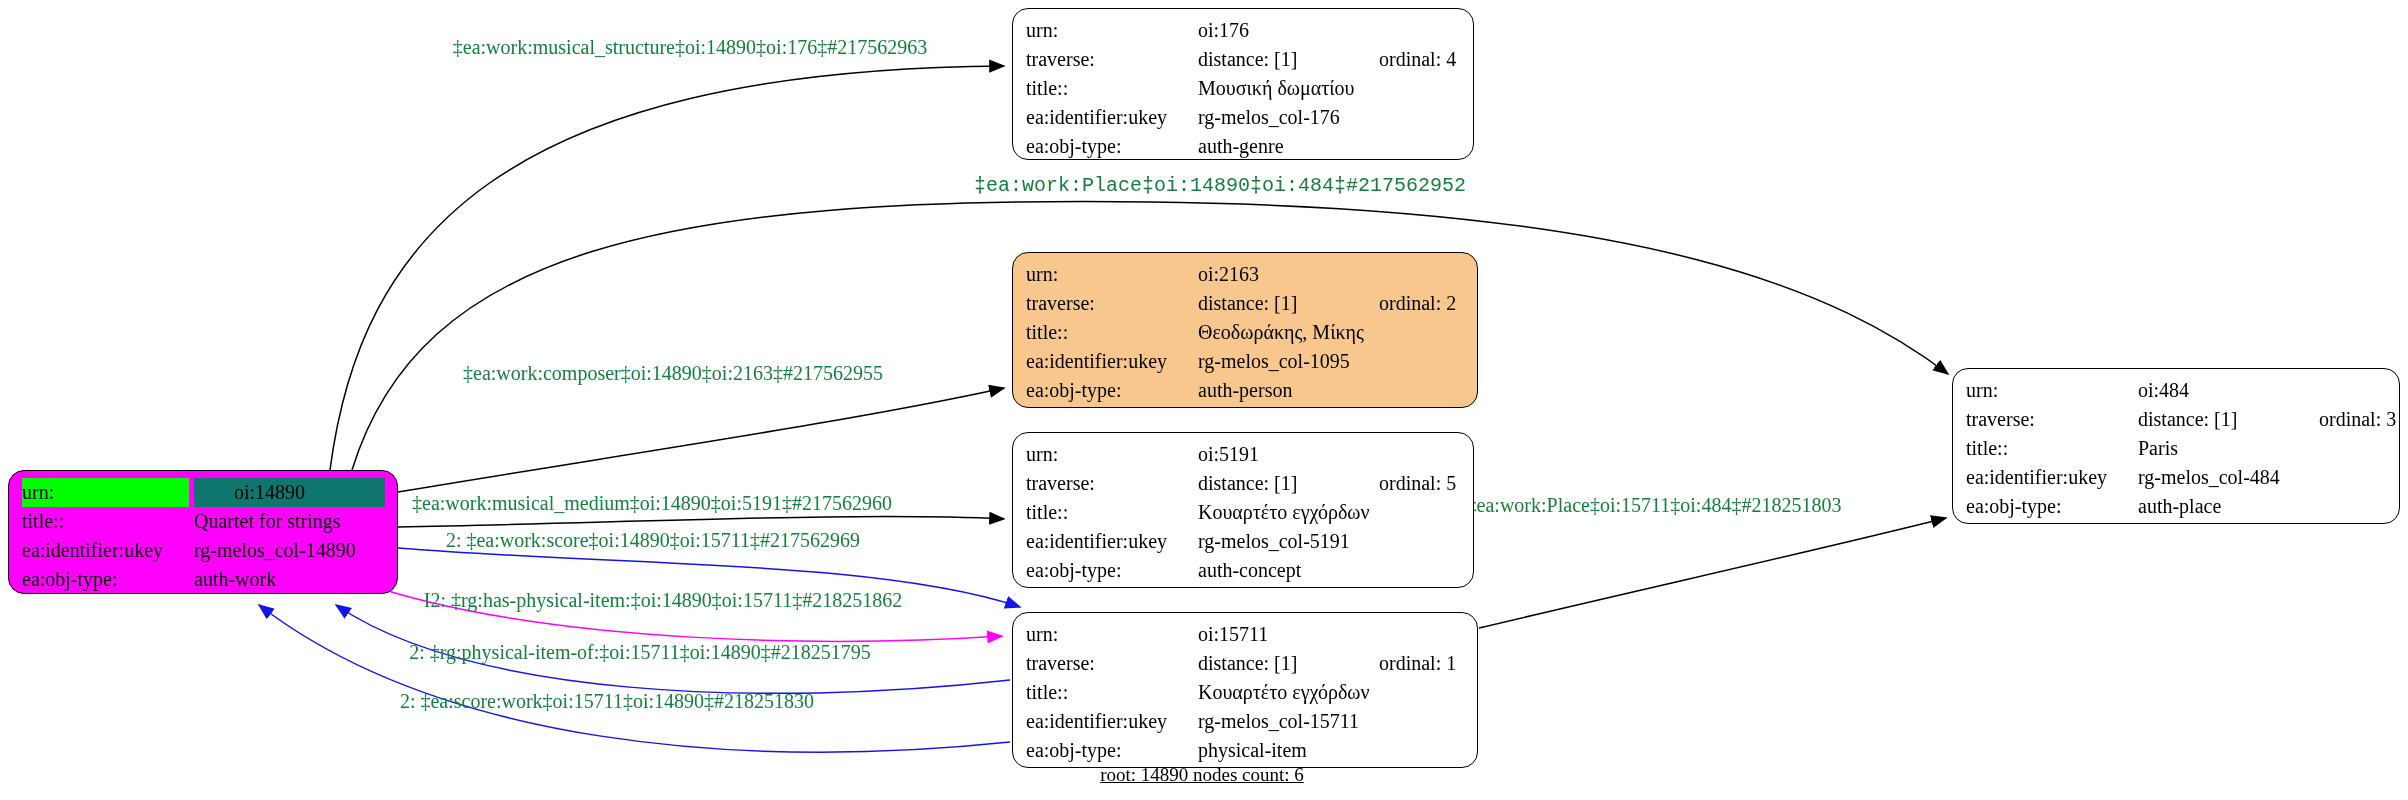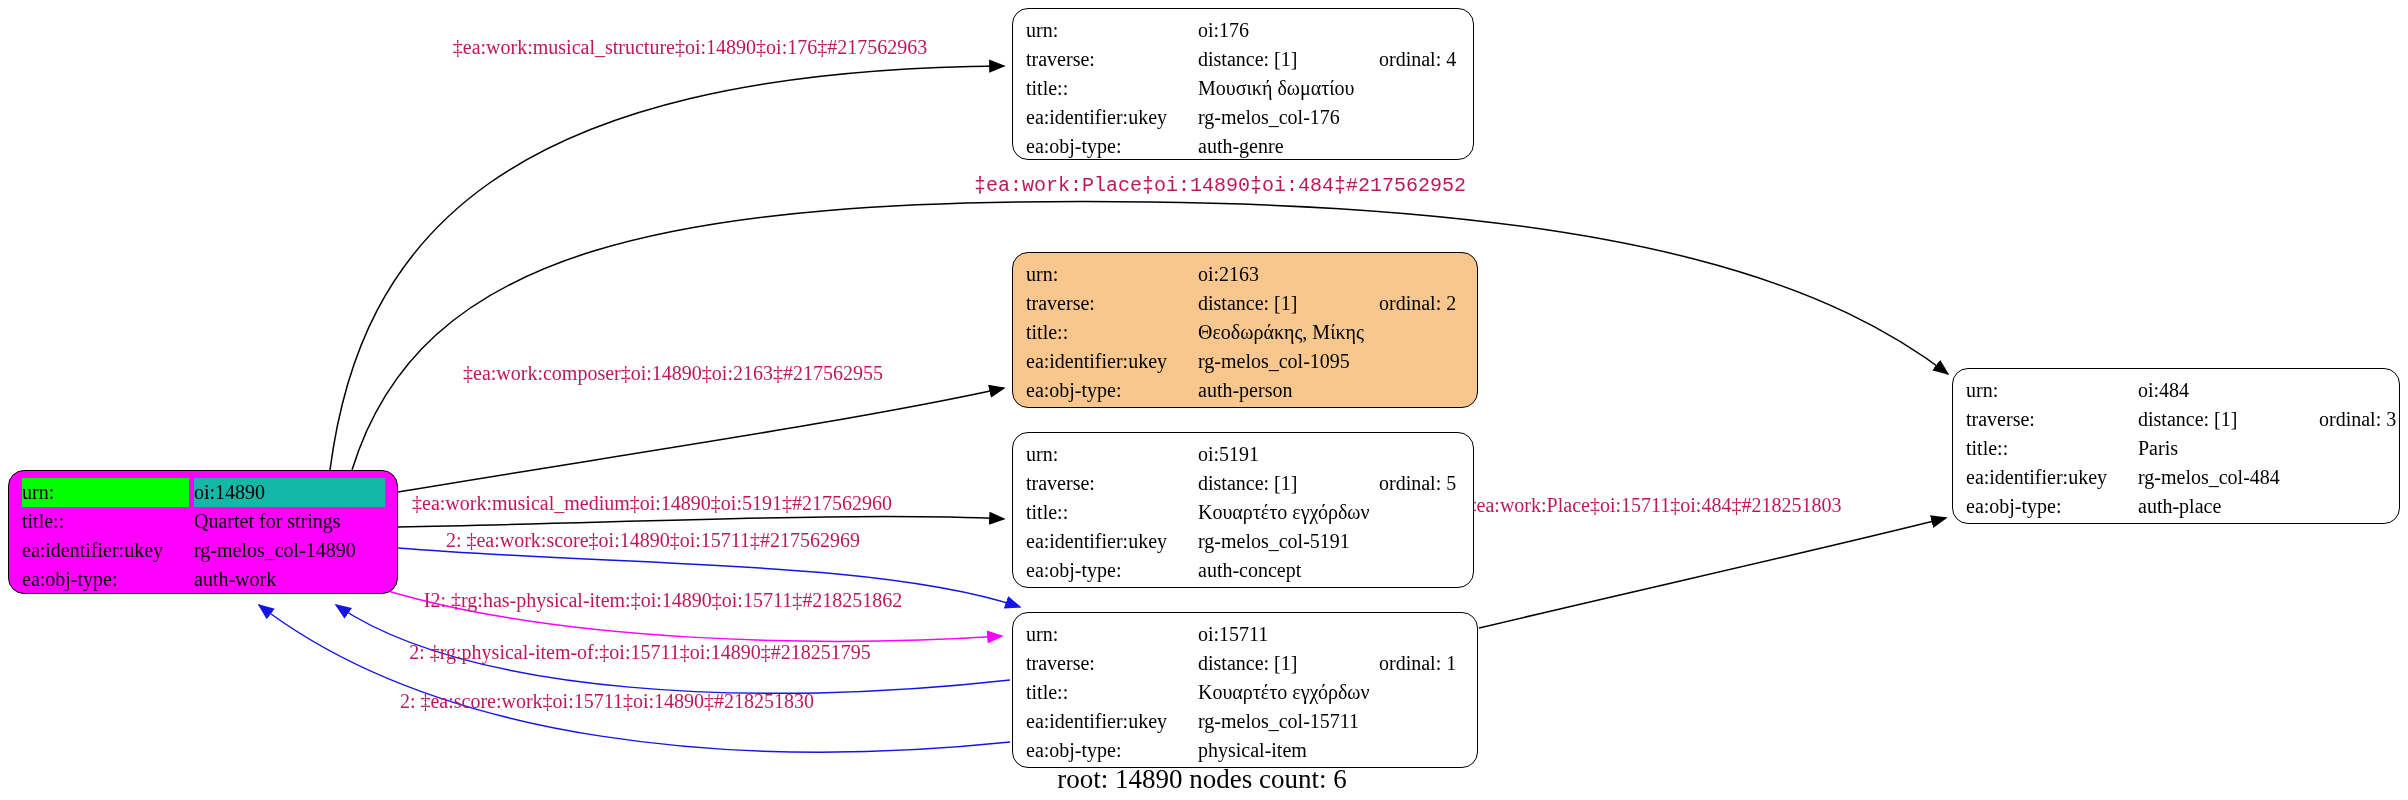--- a/index.html
+++ b/index.html
@@ -15,25 +15,25 @@
     display:flex; flex-direction:column; justify-content:space-evenly;
     background:#fff;
   }
   .row { display:flex; align-items:center; height:29px; font-size:20px; line-height:29px; white-space:nowrap; }
   .row .cell-label { flex:0 0 172px; }
   .row.hl .cell-label { flex-basis:167px; margin-right:5px; }
   .row .cell-value { flex:1 1 auto; position:relative; }
   .row .v2 { position:absolute; left:148px; top:0;margin-left:33px; }
   .edge-label {
     position:absolute; transform:translate(-50%,-50%);
-    font-size:20px; white-space:nowrap; color:#be185d;text-align:center;
+    font-size:20px; white-space:nowrap; color:#15803d;text-align:center;
   }
   #caption {
     position:absolute; transform:translateX(-50%);
-    font-size:27px; white-space:nowrap;
+    font-size:19px; white-space:nowrap;text-decoration:underline;
   }
 </style>
 </head>
 <body>
 
 <div id="graph">
   <svg id="edge-layer" viewBox="0 0 2408 800" xmlns="http://www.w3.org/2000/svg">
     <defs>
         <marker id="arrow-black" viewBox="0 0 10 8" refX="9" refY="4" markerWidth="11" markerHeight="9" orient="auto">
           <path d="M0,0 L10,4 L0,8 z" fill="#000000"></path>
@@ -61,21 +61,21 @@
     <div class="edge-label" style="left: 673px; top: 373px;">‡ea:work:composer‡oi:14890‡oi:2163‡#217562955</div>
     <div class="edge-label" style="left: 652px; top: 503px;">‡ea:work:musical_medium‡oi:14890‡oi:5191‡#217562960</div>
     <div class="edge-label" style="left: 653px; top: 540px;">2: ‡ea:work:score‡oi:14890‡oi:15711‡#217562969</div>
     <div class="edge-label" style="left: 639px; top: 600px; margin-left: 24px;">I2: ‡rg:has-physical-item:‡oi:14890‡oi:15711‡#218251862</div>
     <div class="edge-label" style="left: 640px; top: 652px;">2: ‡rg:physical-item-of:‡oi:15711‡oi:14890‡#218251795</div>
     <div class="edge-label" style="left: 607px; top: 701px;">2: ‡ea:score:work‡oi:15711‡oi:14890‡#218251830</div>
     <div class="edge-label" style="left: 1654px; top: 505px;">‡ea:work:Place‡oi:15711‡oi:484‡#218251803</div>
     <div class="node" style="left: 8px; top: 470px; width: 390px; height: 124px; background: rgb(255, 0, 255);">
       <div class="row hl">
         <span class="cell-label" style="background: rgb(0, 255, 0);">urn:</span>
-        <span class="cell-value" style="background: #14b8a6;"><span class="v1">oi:14890</span></span>
+        <span class="cell-value" style="background: #0f766e; padding-left: 40px;"><span class="v1">oi:14890</span></span>
       </div>
       <div class="row">
         <span class="cell-label">title::</span>
         <span class="cell-value"><span class="v1">Quartet for strings</span></span>
       </div>
       <div class="row">
         <span class="cell-label">ea:identifier:ukey</span>
         <span class="cell-value"><span class="v1">rg-melos_col-14890</span></span>
       </div>
       <div class="row">

